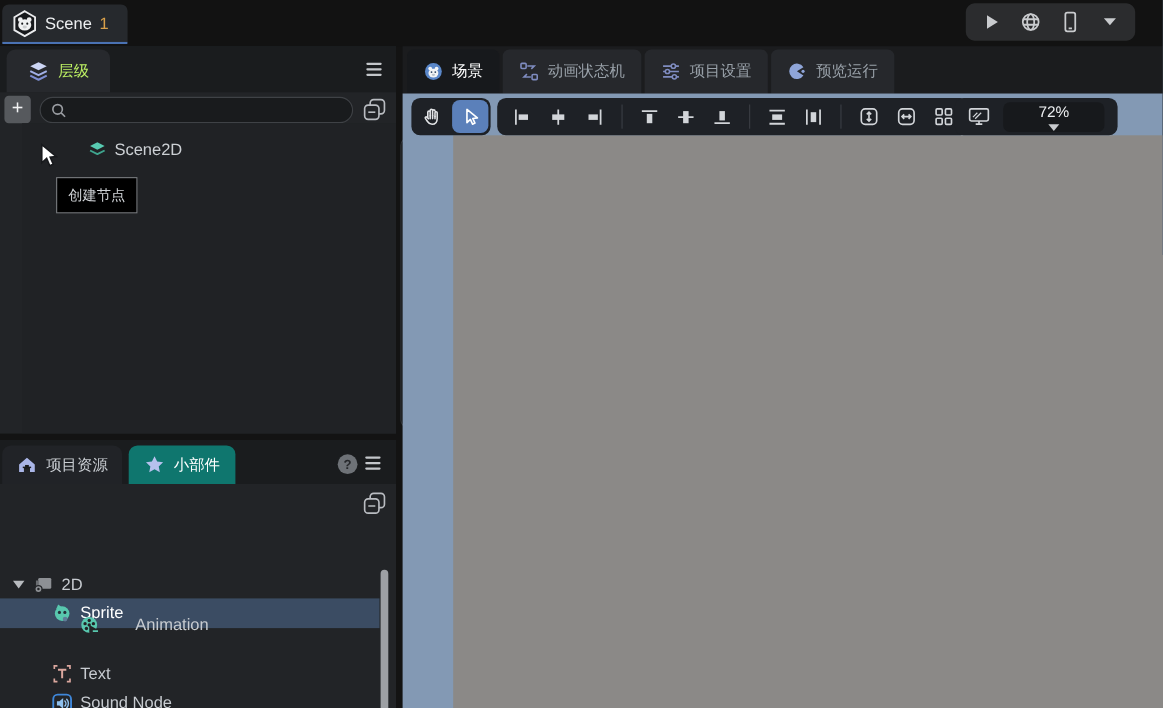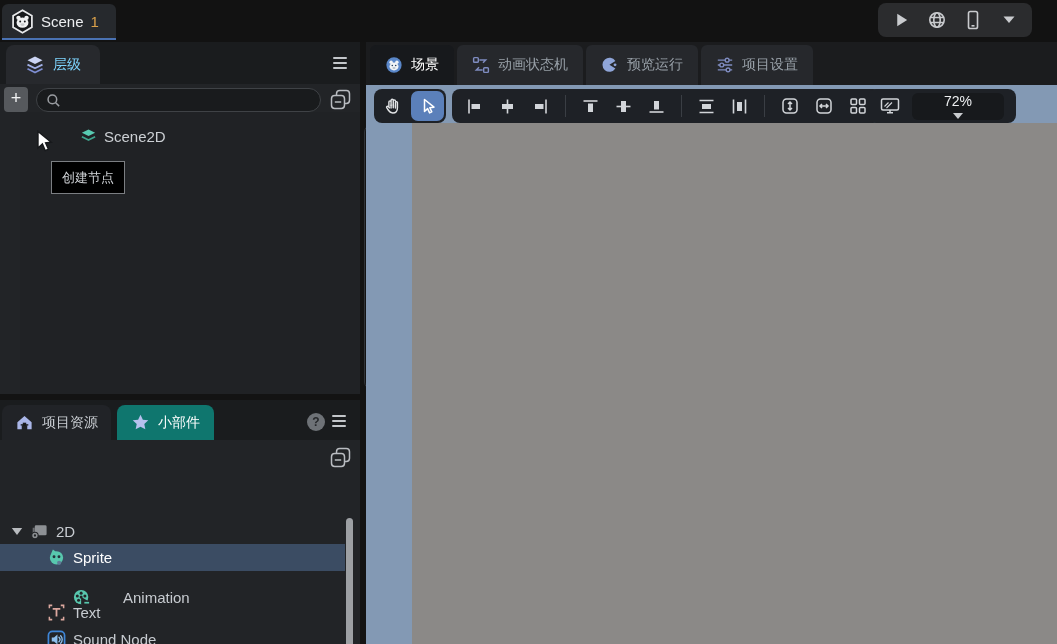--- a/index.html
+++ b/index.html
@@ -36,21 +36,21 @@
   .ptab{
     position:absolute;border-radius:8px 8px 0 0;display:flex;align-items:center;gap:8px;
     font-size:14px;justify-content:center;box-sizing:border-box;
   }
   .hamburger{display:flex;flex-direction:column;gap:3px;width:14px;cursor:pointer;}
   .hamburger span{display:block;height:2px;background:#c3c6ca;border-radius:1px;}
 
   
   #hierarchy-panel{left:0;top:42px;width:360px;height:352px;}
   #hierarchy-panel .panel-tabbar{height:42px;}
-  #hierarchy-tab{left:6px;top:3px;height:39px;padding:0 19px;background:#27292d;color:#7dd3fc;}
+  #hierarchy-tab{left:6px;top:3px;height:39px;padding:0 19px;background:#27292d;color:#bef264;}
   #hierarchy-menu{position:absolute;right:13px;top:15px;}
   #hierarchy-body{position:absolute;left:0;top:42px;right:0;bottom:0;background:#222427;}
   #add-node-btn{
     left:4px;top:3px;width:24px;height:25px;background:#56595d;border-radius:4px;
     color:#f2f3f4;font-size:18px;line-height:23px;text-align:center;cursor:pointer;
   }
   #hier-search{
     left:36px;top:4px;width:285px;height:24px;box-sizing:border-box;
     background:#191b1d;border:1px solid #3f4246;border-radius:12px;
     display:flex;align-items:center;gap:6px;padding:0 9px;
@@ -280,21 +280,21 @@
           <path d="M4.2 6.2L6.2 1.6 9.4 4z" fill="#58c7ae"></path>
           <circle cx="10" cy="10.3" r="7" fill="#58c7ae"></circle>
           <circle cx="7.4" cy="9.2" r="1.5" fill="#24313b"></circle>
           <circle cx="12.6" cy="9.2" r="1.5" fill="#24313b"></circle>
           <circle cx="12.8" cy="15.6" r="2.2" fill="#5f7b97"></circle>
         </svg>
       </span>
       <span>Sprite</span>
     </div>
 
-    <div class="tree-row" style="top:144px;gap:32px;">
+    <div class="tree-row" style="top:115px;gap:32px;">
       <span class="indent2"></span>
       <span>
         <svg width="19" height="19" viewBox="0 0 20 20">
           <circle cx="9.6" cy="9.6" r="7.6" fill="#58c7ae"></circle>
           <path d="M9.6 9.6L17.4 14A7.6 7.6 0 0 1 9.6 17.2z" fill="#222427"></path>
           <circle cx="9.6" cy="9.6" r="1.6" fill="#222427"></circle>
           <circle cx="9.6" cy="5.4" r="1.6" fill="#222427"></circle>
           <circle cx="5.6" cy="8.4" r="1.6" fill="#222427"></circle>
           <circle cx="13.6" cy="8.4" r="1.6" fill="#222427"></circle>
           <circle cx="6.9" cy="13" r="1.6" fill="#222427"></circle>
@@ -352,38 +352,38 @@
         <svg width="18" height="18" viewBox="0 0 20 20" fill="none" stroke="#7f8cc0" stroke-width="1.6">
           <rect x="1.8" y="1.8" width="5.2" height="5.2" rx="1"></rect>
           <rect x="13" y="13" width="5.2" height="5.2" rx="1"></rect>
           <path d="M8.2 4.4h7l-3 3M11.8 15.6h-7l3-3"></path>
         </svg>
       </span>
       <span>动画状态机</span>
     </div>
     <div class="stab">
       <span>
-        <svg width="18" height="18" viewBox="0 0 20 20">
-          <path d="M9.4 9.8L16 5.6A7.8 7.8 0 1 0 16 14z" fill="#8fa5d8"></path>
-          <circle cx="15.6" cy="9.8" r="1.6" fill="#8fa5d8"></circle>
-        </svg>
-      </span>
-      <span>预览运行</span>
-    </div>
-    <div class="stab">
-      <span>
         <svg width="18" height="18" viewBox="0 0 20 20" fill="none" stroke="#7f8cc0" stroke-width="1.6">
           <path d="M2 4.6h16M2 10h16M2 15.4h16"></path>
           <circle cx="12.4" cy="4.6" r="2.1" fill="#1b1c1e"></circle>
           <circle cx="6.4" cy="10" r="2.1" fill="#1b1c1e"></circle>
           <circle cx="13.4" cy="15.4" r="2.1" fill="#1b1c1e"></circle>
         </svg>
       </span>
       <span>项目设置</span>
     </div>
+    <div class="stab">
+      <span>
+        <svg width="18" height="18" viewBox="0 0 20 20">
+          <path d="M9.4 9.8L16 5.6A7.8 7.8 0 1 0 16 14z" fill="#8fa5d8"></path>
+          <circle cx="15.6" cy="9.8" r="1.6" fill="#8fa5d8"></circle>
+        </svg>
+      </span>
+      <span>预览运行</span>
+    </div>
   </div>
 
   <div id="viewport">
     <div id="canvas-surface"></div>
 
     <div id="tool-group-nav" class="tool-group">
       <span class="tool-slot">
         <svg width="19" height="19" viewBox="0 0 20 20" fill="none" stroke="#e2e4e6" stroke-width="1.5" stroke-linecap="round" stroke-linejoin="round">
           <path d="M6.2 10.4V5.2a1.15 1.15 0 0 1 2.3 0M8.5 8.6V3.6a1.15 1.15 0 0 1 2.3 0M10.8 8.4V4.2a1.15 1.15 0 0 1 2.3 0M13.1 9.4V5.9a1.05 1.05 0 0 1 2.1 0v5.3c0 3.4-1.9 5.6-4.9 5.6-2.2 0-3.3-.9-4.4-2.6l-2-3c-.5-.8.5-1.9 1.4-1.2l1.6 1.4"></path>
           <path d="M8.5 8.6v3M10.8 8.4v3M13.1 9.4v2.2"></path>

